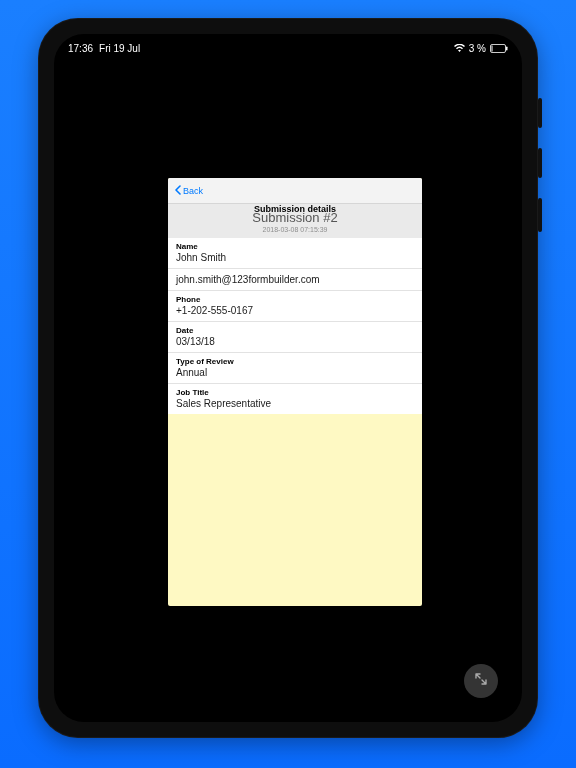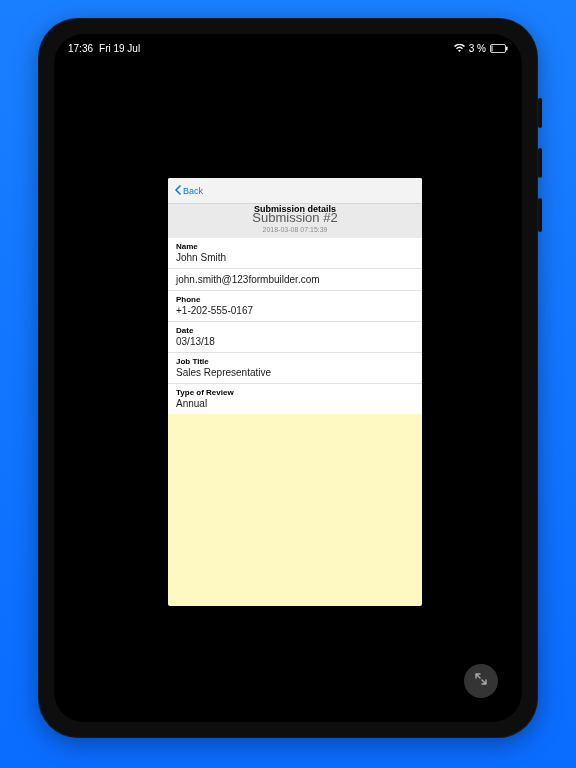--- a/index.html
+++ b/index.html
@@ -223,26 +223,26 @@
         </div>
         <div class="row">
           <div class="lbl">Phone</div>
           <div class="val">+1-202-555-0167</div>
         </div>
         <div class="row">
           <div class="lbl">Date</div>
           <div class="val">03/13/18</div>
         </div>
         <div class="row">
+          <div class="lbl">Type of Review</div>
+          <div class="val">Annual</div>
+        </div>
+        <div class="row">
           <div class="lbl">Job Title</div>
           <div class="val">Sales Representative</div>
-        </div>
-        <div class="row">
-          <div class="lbl">Type of Review</div>
-          <div class="val">Annual</div>
         </div>
       </div>
     </div>
 
     <div class="fab">
       <span>
         <svg width="16" height="16" viewBox="0 0 16 16">
           <path d="M3 3 L7 3 M3 3 L3 7 M3 3 L7 7" stroke="#aaa" stroke-width="1.4" fill="none" stroke-linecap="round"></path>
           <path d="M13 13 L9 13 M13 13 L13 9 M13 13 L9 9" stroke="#aaa" stroke-width="1.4" fill="none" stroke-linecap="round"></path>
         </svg>

